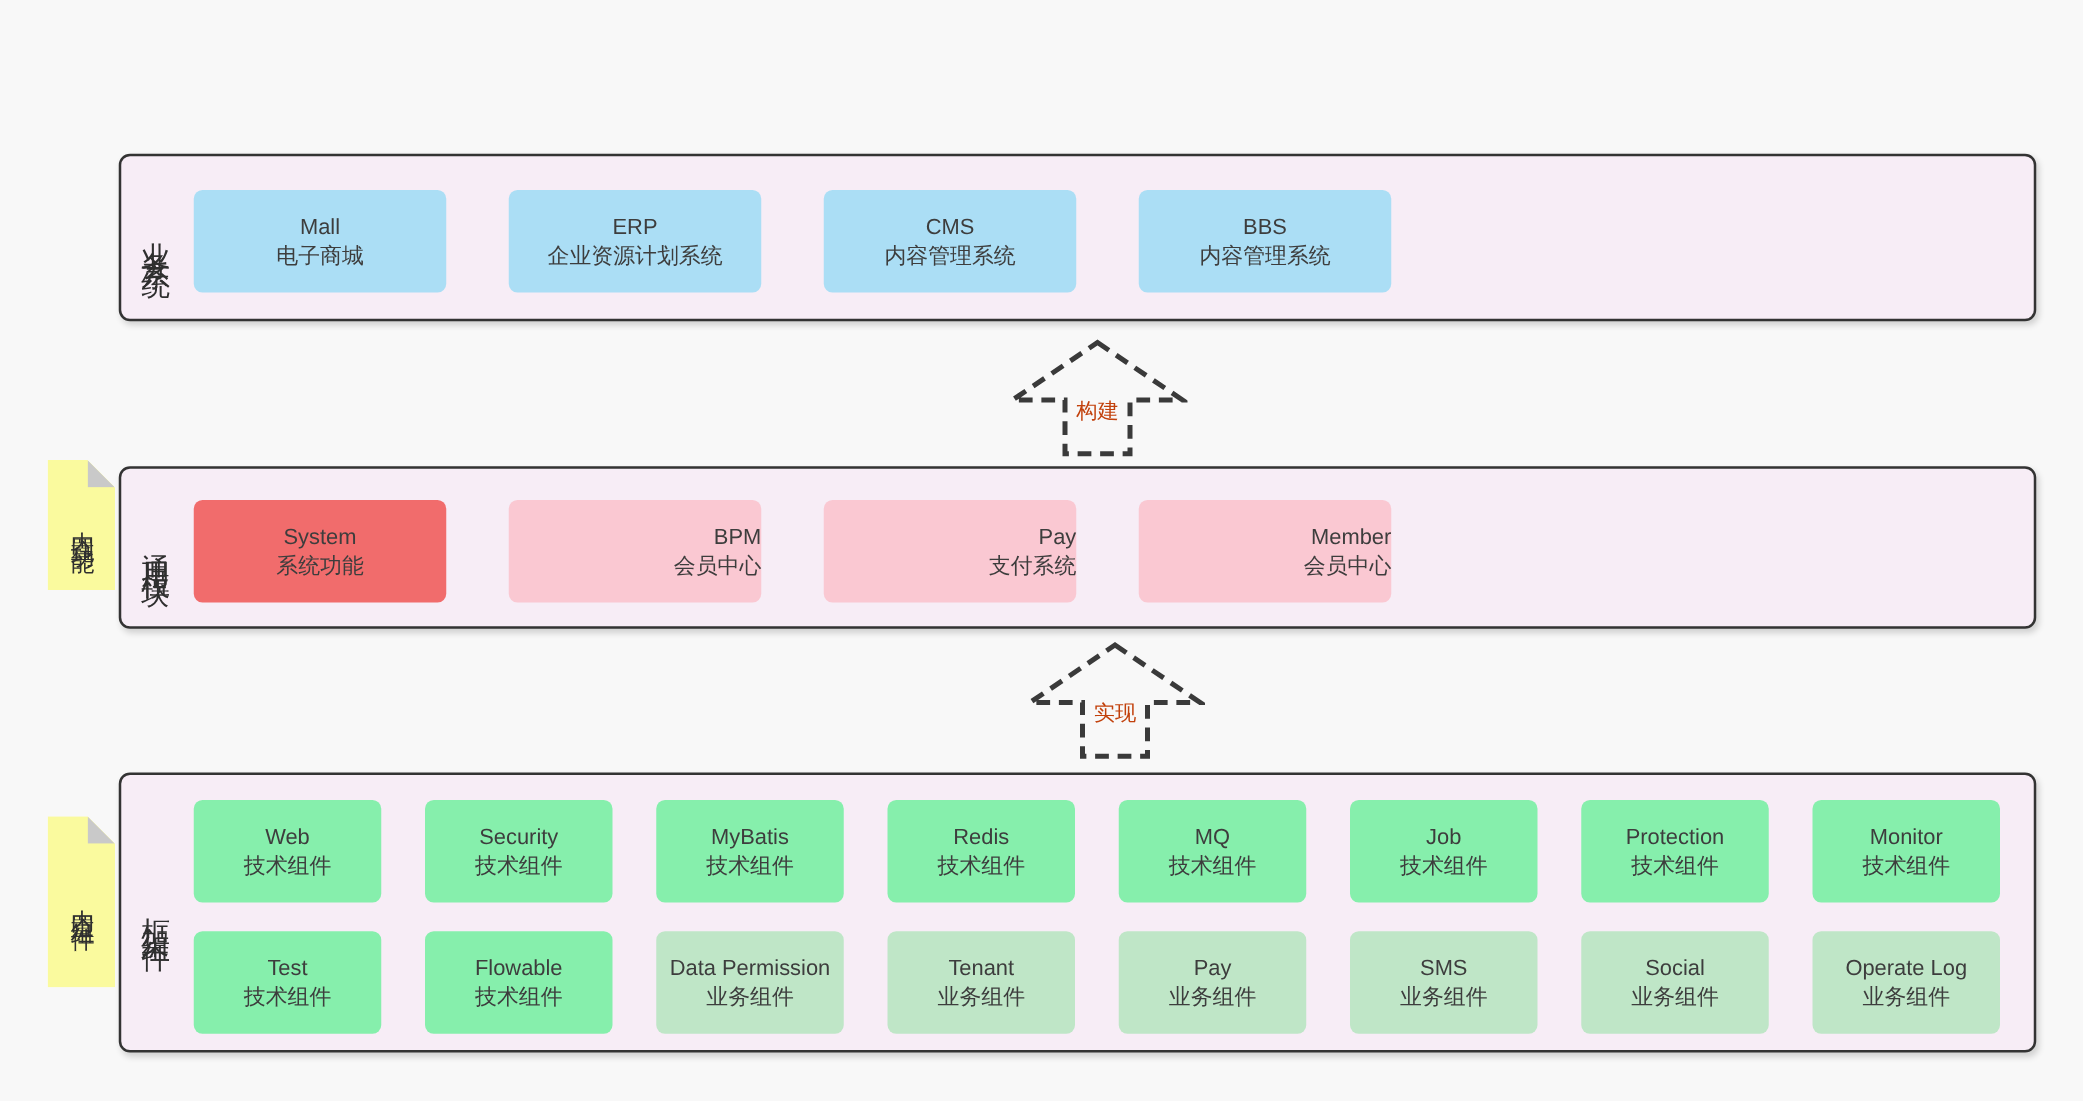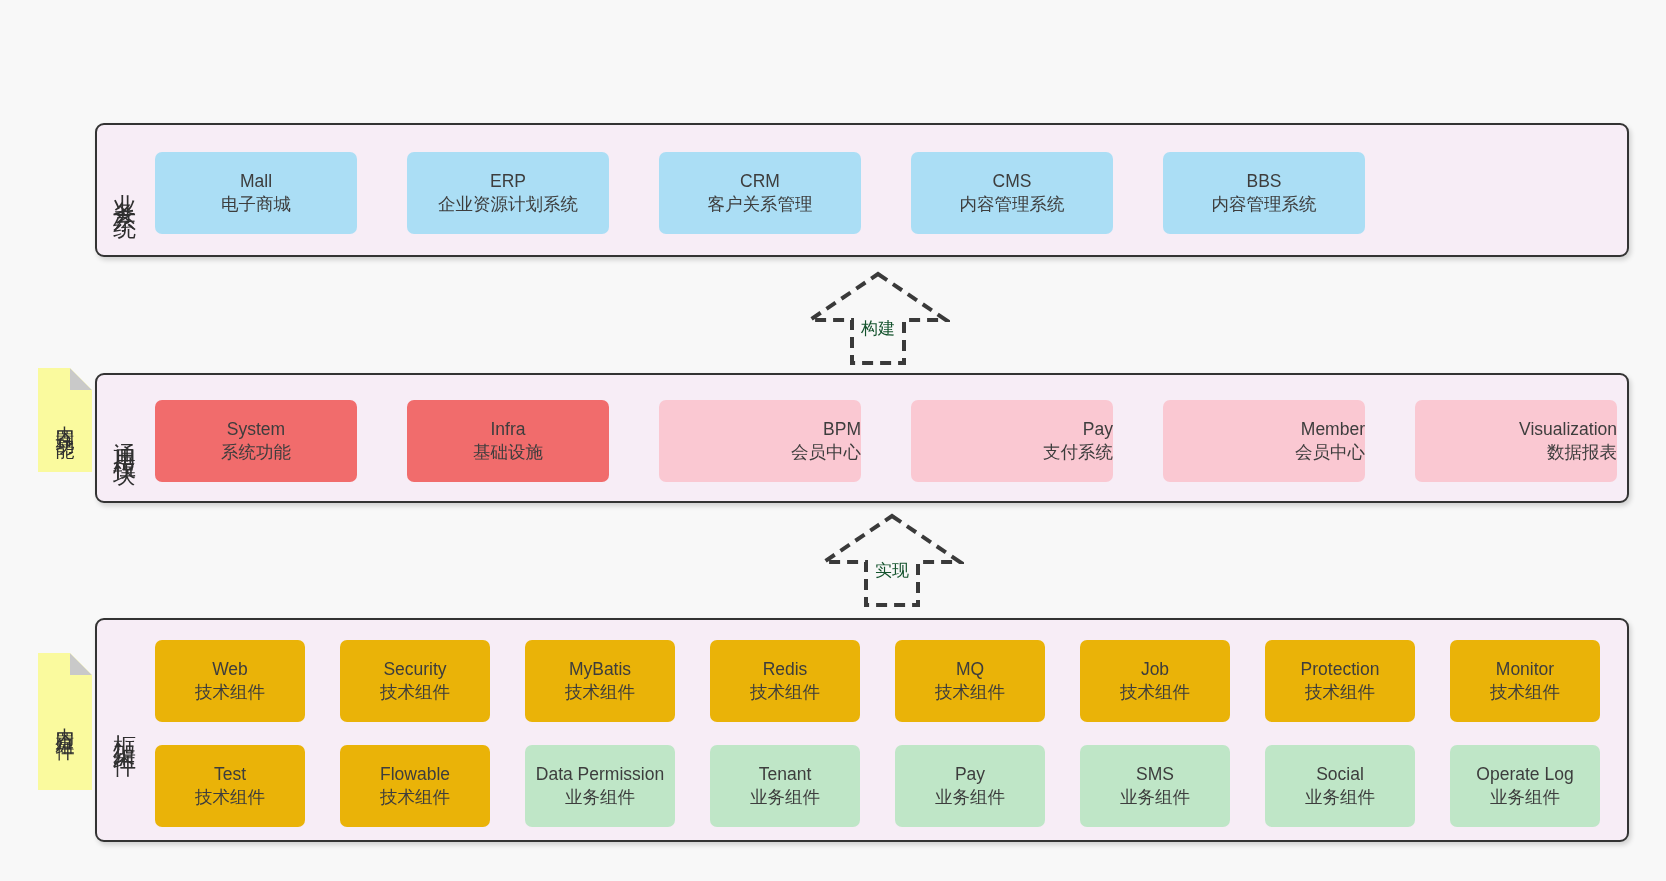--- a/index.html
+++ b/index.html
@@ -31,21 +31,21 @@
   .box{
     border-radius:7px;display:flex;flex-direction:column;
     justify-content:center;align-items:center;text-align:center;
     font-size:17.5px;line-height:23px;
   }
   .box-wide{width:202px;height:82px;}
   .box-narrow{width:150px;height:82px;}
   .blue{background:#abdef5;}
   .red{background:#f16c6c;text-align:right;}
   .pink{background:#fac8d2;align-items:flex-end;}
-  .green{background:#eab308;}
+  .green{background:#86efac;}
   .lightgreen{background:#bfe6c7;}
   .note{
     position:absolute;left:38px;width:54px;background:#fafa9e;
     clip-path:polygon(0 0,32px 0,100% 22px,100% 100%,0 100%);
   }
   .note-common{top:368px;height:104px;}
   .note-framework{top:653px;height:137px;}
   .fold{
     position:absolute;top:0;right:0;width:22px;height:22px;
     background:#c9c9c9;clip-path:polygon(0 0,100% 100%,0 100%);
@@ -54,40 +54,36 @@
     position:absolute;left:50%;top:50%;transform:translate(-50%,-50%);
     writing-mode:vertical-rl;text-orientation:upright;
     font-size:19px;letter-spacing:5px;color:#2f2f2f;white-space:nowrap;
   }
   .arrow{position:absolute;width:144px;height:96px;}
   .arrow-build{left:806px;top:270px;}
   .arrow-implement{left:820px;top:512px;}
   .arrow svg{display:block;}
   .arrow-label{
     position:absolute;left:50%;top:47px;transform:translateX(-50%);
-    background:#f8f8f8;padding:0 3px;font-size:17px;color:#14532d;white-space:nowrap;
+    background:#f8f8f8;padding:0 3px;font-size:17px;color:#c2410c;white-space:nowrap;
   }
 </style>
 </head>
 <body>
 
 <div class="layer layer-business">
   <div class="side-label">业务系统</div>
   <div class="box-row row-wide">
     <div class="box box-wide blue">
       <span>Mall</span>
       <span>电子商城</span>
     </div>
     <div class="box box-wide blue">
       <span>ERP</span>
       <span>企业资源计划系统</span>
-    </div>
-    <div class="box box-wide blue">
-      <span>CRM</span>
-      <span>客户关系管理</span>
     </div>
     <div class="box box-wide blue">
       <span>CMS</span>
       <span>内容管理系统</span>
     </div>
     <div class="box box-wide blue">
       <span>BBS</span>
       <span>内容管理系统</span>
     </div>
   </div>
@@ -105,39 +101,31 @@
   <div class="note-label">内置功能</div>
 </div>
 
 <div class="layer layer-common">
   <div class="side-label">通用模块</div>
   <div class="box-row row-wide">
     <div class="box box-wide red">
       <span>System</span>
       <span>系统功能</span>
     </div>
-    <div class="box box-wide red">
-      <span>Infra</span>
-      <span>基础设施</span>
-    </div>
     <div class="box box-wide pink">
       <span>BPM</span>
       <span>会员中心</span>
     </div>
     <div class="box box-wide pink">
       <span>Pay</span>
       <span>支付系统</span>
     </div>
     <div class="box box-wide pink">
       <span>Member</span>
       <span>会员中心</span>
-    </div>
-    <div class="box box-wide pink">
-      <span>Visualization</span>
-      <span>数据报表</span>
     </div>
   </div>
 </div>
 
 <div class="arrow arrow-implement">
   <svg width="144" height="96" viewBox="0 0 144 96">
     <polygon points="72,4 140,50 98,50 98,93 46,93 46,50 4,50" fill="none" stroke="#3a3a3a" stroke-width="4" stroke-dasharray="11 7"></polygon>
   </svg>
   <span class="arrow-label">实现</span>
 </div>

